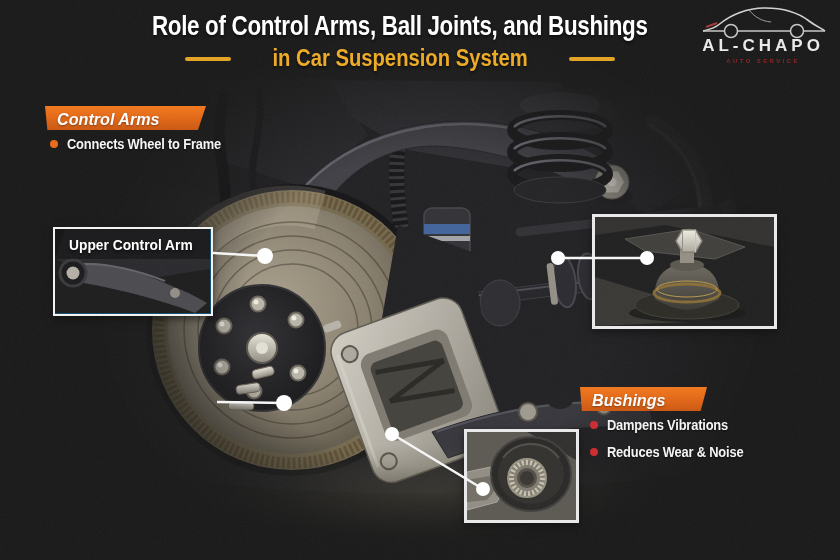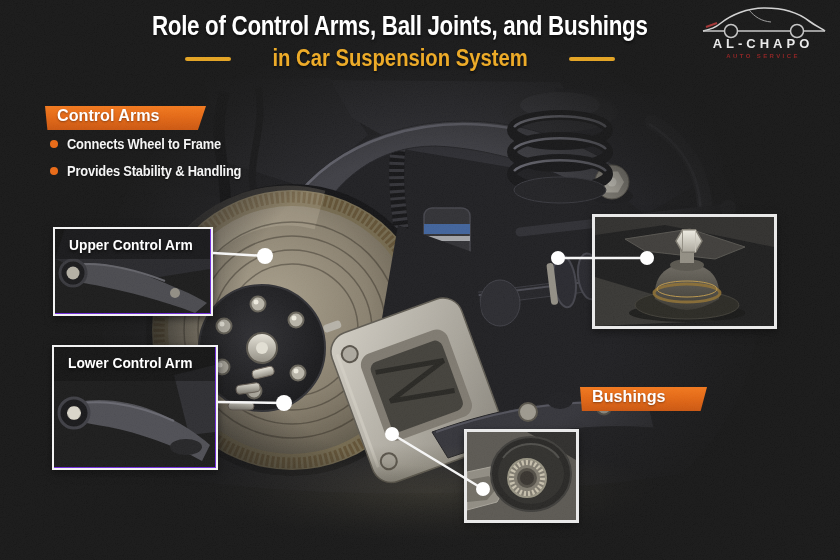--- a/index.html
+++ b/index.html
@@ -14,41 +14,41 @@
   .title{color:#fff;font-weight:700;font-size:28px;letter-spacing:-.4px;white-space:nowrap;
     display:inline-block;transform:scaleX(.8);transform-origin:center;
     text-shadow:0 2px 3px rgba(0,0,0,.9);}
   .subtitle-row{display:flex;align-items:center;justify-content:center;gap:24px;margin-top:3px;}
   .subtitle{color:#ECA71E;font-weight:700;font-size:23px;white-space:nowrap;display:inline-block;
     transform:scaleX(.88);transform-origin:center;text-shadow:0 2px 3px rgba(0,0,0,.9);}
   .dash{width:46px;height:4px;background:#E2A01C;border-radius:2px;}
   
   .logo{position:absolute;right:6px;top:2px;width:142px;z-index:10;text-align:center;}
   .logo .car{display:block;margin:0 auto;}
-  .brand-name{color:#e9e9e9;font-weight:700;font-size:13px;letter-spacing:4px;margin-top:-4px;}
+  .brand-name{color:#e9e9e9;font-weight:700;font-size:17px;letter-spacing:4px;margin-top:-4px;}
   .brand-tagline{color:#8e1c1c;font-weight:700;font-size:6px;letter-spacing:2.4px;margin-top:2px;}
   
   .section{position:absolute;z-index:20;}
-  .banner{height:24px;display:flex;align-items:flex-start;padding:0 12px;
-    clip-path:polygon(0 0,100% 0,95% 100%,1.5% 100%);}
+  .banner{height:24px;display:flex;align-items:flex-end;padding:0 12px;
+    clip-path:polygon(0 0,100% 0,95% 100%,1.5% 100%);font-style:italic;}
   .banner-orange{background:linear-gradient(180deg,#F07417 0%,#E2640F 45%,#C9520A 100%);}
   .banner-yellow{background:linear-gradient(180deg,#F3C03A 0%,#ECB32A 45%,#D79A14 100%);}
   .banner-label{font-weight:700;font-size:17px;white-space:nowrap;display:inline-block;
     transform:scaleX(.95);transform-origin:left;}
   .banner-orange .banner-label{color:#fff;text-shadow:0 1px 2px rgba(80,30,0,.6);}
   .banner-yellow .banner-label{color:#181309;}
   .bullets{}
   .bullet-row{display:flex;align-items:center;gap:9px;height:27px;}
   .bullet-dot{width:8px;height:8px;border-radius:50%;flex:0 0 8px;}
   .bullet-text{color:#f4f4f4;font-weight:700;font-size:14px;letter-spacing:-.2px;white-space:nowrap;
     display:inline-block;transform:scaleX(.92);transform-origin:left;
     text-shadow:0 1px 2px rgba(0,0,0,.9);}
   
   .callout-box{position:absolute;z-index:25;border:2.5px solid #f2f2f2;box-sizing:border-box;
-    background:#6d28d9;box-shadow:0 3px 8px rgba(0,0,0,.6);padding-left:37px;}
+    background:#0c4a6e;box-shadow:0 3px 8px rgba(0,0,0,.6);padding-left:37px;}
   .callout-box svg{position:absolute;left:0;top:0;}
   .callout-label{position:absolute;left:14px;top:7px;color:#fff;font-weight:700;font-size:15px;
     white-space:nowrap;display:inline-block;transform:scaleX(.92);transform-origin:left;
     text-shadow:0 2px 3px rgba(0,0,0,.95);z-index:2;}
   .inset{position:absolute;z-index:25;border:3px solid #e8e8e8;box-sizing:border-box;
     background:#191919;box-shadow:0 3px 8px rgba(0,0,0,.6);}
   .inset svg{position:absolute;left:0;top:0;}
   .leaders{position:absolute;left:0;top:0;z-index:60;pointer-events:none;}
   .noise{position:absolute;left:0;top:0;z-index:70;pointer-events:none;opacity:.05;}
 </style>
@@ -221,62 +221,54 @@
 
   <div class="section" style="left:45px;top:106px;">
     <div class="banner banner-orange" style="width:137px;">
       <span class="banner-label">Control Arms</span>
     </div>
     <div class="bullets" style="margin-left:5px;">
       <div class="bullet-row">
         <span class="bullet-dot" style="background:#E8650F;"></span>
         <span class="bullet-text">Connects Wheel to Frame</span>
       </div>
-      <div class="bullet-row">
-        <span class="bullet-dot" style="background:#E8650F;"></span>
-        <span class="bullet-text">Provides Stability &amp; Handling</span>
-      </div>
     </div>
   </div>
 
 
   <div class="section" style="left:580px;top:364px;">
     <div class="banner banner-orange" style="width:103px;margin-top:23px;">
       <span class="banner-label">Bushings</span>
+    </div>
+    <div class="bullets" style="margin-left:10px;">
+      <div class="bullet-row">
+        <span class="bullet-dot" style="background:#C8252A;"></span>
+        <span class="bullet-text">Dampens Vibrations</span>
+      </div>
+      <div class="bullet-row">
+        <span class="bullet-dot" style="background:#C8252A;"></span>
+        <span class="bullet-text">Reduces Wear &amp; Noise</span>
+      </div>
     </div>
   </div>
 
   <div class="callout-box" style="left:53px;top:227px;width:160px;height:89px;">
     <svg width="155" height="84" viewBox="0 0 155 84">
       <rect width="155" height="84" fill="#161616"></rect>
       <polygon points="10,0 155,0 155,40 60,55 0,30" fill="#232327"></polygon>
       <path d="M5,38 C30,30 60,34 95,48 C115,56 140,66 152,74 L140,84 C110,72 70,62 40,56 C22,53 10,50 4,48 Z" fill="#45454a"></path>
       <path d="M8,38 C35,31 70,37 110,52" stroke="#5e5e64" stroke-width="2" fill="none"></path>
       <circle cx="18" cy="44" r="13" fill="#141416" stroke="#333338" stroke-width="3"></circle>
       <circle cx="18" cy="44" r="6.5" fill="#b1ada1"></circle>
       <circle cx="120" cy="64" r="5" fill="#8e8a80"></circle>
       <rect width="155" height="30" fill="rgba(8,8,8,.55)"></rect>
     </svg>
     <span class="callout-label">Upper Control Arm</span>
   </div>
 
-  <div class="callout-box" style="left:52px;top:345px;width:166px;height:125px;">
-    <svg width="161" height="120" viewBox="0 0 161 120">
-      <rect width="161" height="120" fill="#161616"></rect>
-      <polygon points="120,28 161,18 161,85 135,88" fill="#29292d"></polygon>
-      <path d="M6,62 C30,48 70,52 100,64 C125,74 145,88 156,98 L148,114 C120,98 85,86 55,80 C30,76 12,72 4,70 Z" fill="#4a4a50"></path>
-      <path d="M10,60 C40,50 80,56 120,74" stroke="#64646c" stroke-width="2" fill="none"></path>
-      <circle cx="20" cy="66" r="15" fill="#131315" stroke="#3a3a40" stroke-width="3"></circle>
-      <circle cx="20" cy="66" r="7" fill="#b5b1a5"></circle>
-      <polygon points="27,66 23.5,72 16.5,72 13,66 16.5,60 23.5,60" fill="#d8d4c8"></polygon>
-      <ellipse cx="132" cy="100" rx="16" ry="8" fill="#202022"></ellipse>
-      <rect width="161" height="34" fill="rgba(8,8,8,.5)"></rect>
-    </svg>
-    <span class="callout-label">Lower Control Arm</span>
-  </div>
 
   <div class="inset" style="left:592px;top:214px;width:185px;height:115px;">
     <svg width="179" height="109" viewBox="0 0 179 109">
       <defs>
         <linearGradient id="bjGrad" x1="0" y1="0" x2="0" y2="1">
           <stop offset="0" stop-color="#6b675e"></stop>
             <stop offset="1" stop-color="#34322c"></stop>
         </linearGradient>
         <linearGradient id="nutGrad" x1="0" y1="0" x2="0" y2="1">
           <stop offset="0" stop-color="#eeece2"></stop>

